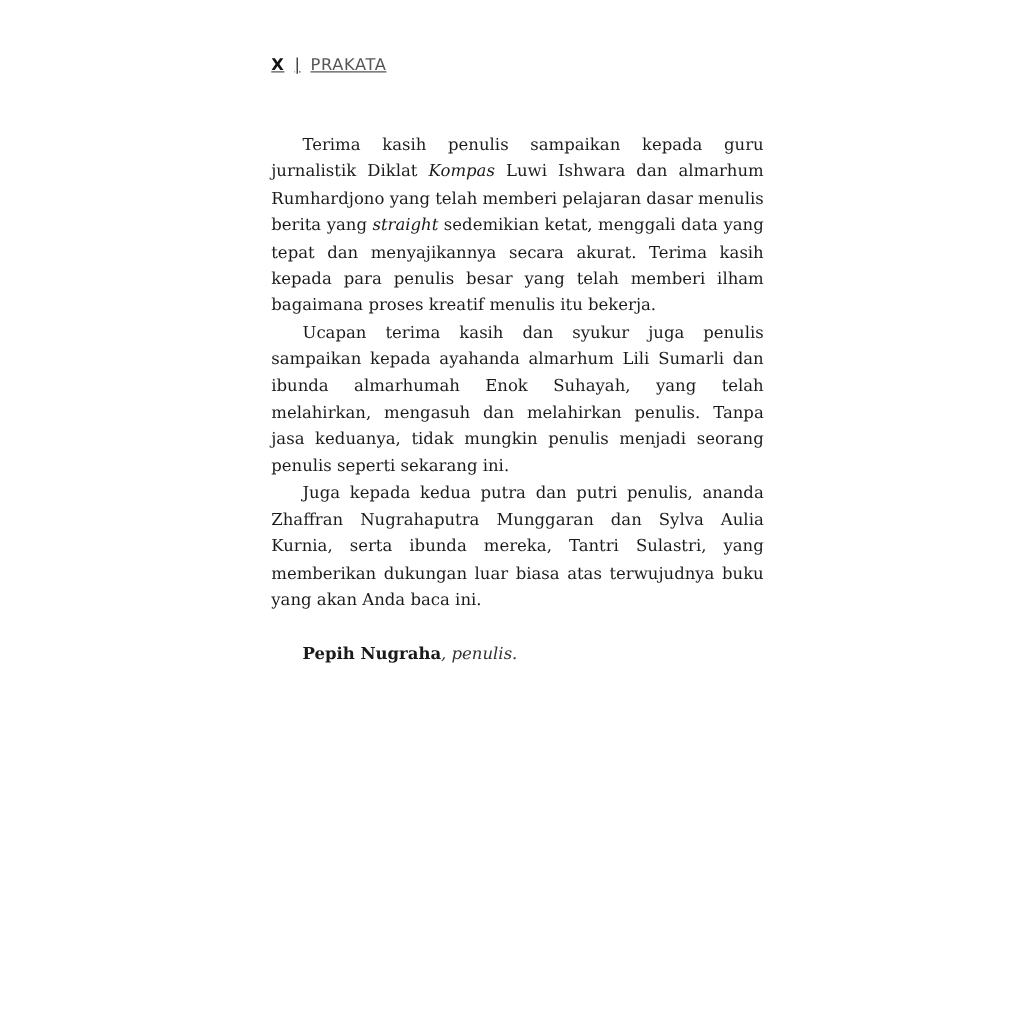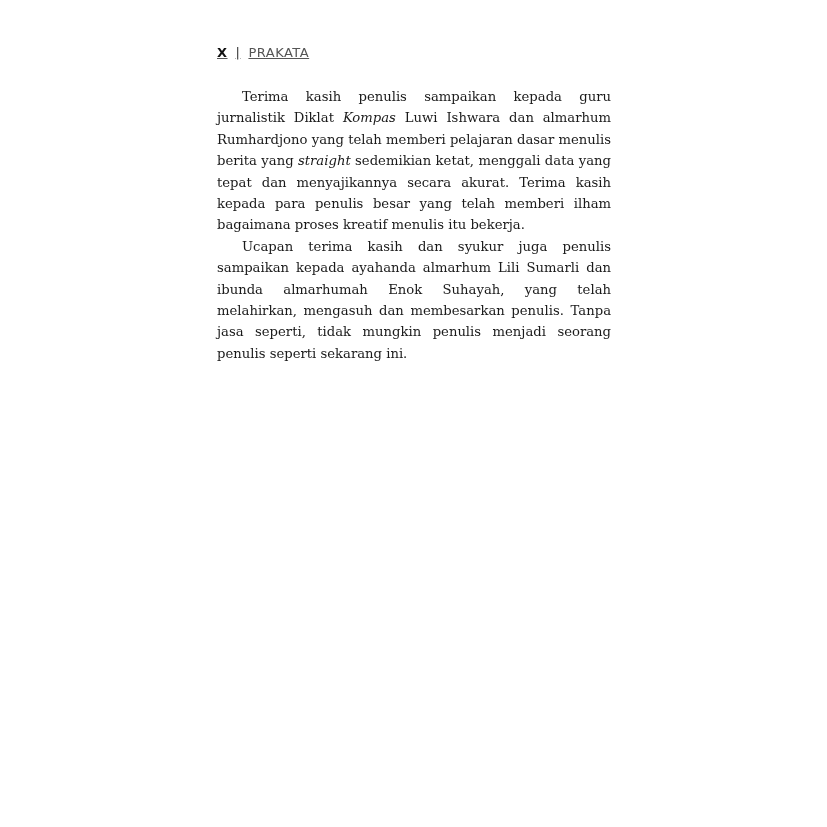--- a/index.html
+++ b/index.html
@@ -1,28 +1,30 @@
 <!DOCTYPE html>
 <html><head>
 <meta charset="utf-8">
 <style>
   html, body { margin:0; padding:0; background:#ffffff; }
   body { width:827px; height:827px; position:relative; overflow:hidden; }
   .header { position:absolute; left:217px; top:45px; font-family:"DejaVu Sans", sans-serif; font-size:13px; color:#555; letter-spacing:0.5px;text-decoration:underline; }
   .header .num { font-weight:bold; color:#111; }
   .header .sep { margin:0 8px; color:#333; }
-  .body { position:absolute; left:217px; top:86px; width:394px; font-family:"DejaVu Serif", serif; font-size:13.2px; line-height:21.4px; color:#1a1a1a; text-align:justify; }
+  .body { position:absolute; left:217px; top:106px; width:394px; font-family:"DejaVu Serif", serif; font-size:13.2px; line-height:21.4px; color:#1a1a1a; text-align:justify; }
   .body p { margin:0; text-indent:25px; }
   .sign { margin-top:21.4px !important; }
   .sign b { font-weight:bold; }
   .sign i { color:#333; }
 </style>
 </head>
 <body>
 
 <div class="header">
   <span class="num">X</span><span class="sep">|</span><span>PRAKATA</span>
 </div>
 
 <div class="body">
   <p><span>Terima kasih penulis sampaikan kepada guru jurnalistik Diklat </span><i>Kompas</i><span> Luwi Ishwara dan almarhum Rumhardjono yang telah memberi pelajaran dasar menulis berita yang </span><i>straight</i><span> sedemikian ketat, menggali data yang tepat dan menyajikannya secara akurat. Terima kasih kepada para penulis besar yang telah memberi ilham bagaimana proses kreatif menulis itu bekerja.</span></p>
-  <p>Ucapan terima kasih dan syukur juga penulis sampaikan kepada ayahanda almarhum Lili Sumarli dan ibunda almarhumah Enok Suhayah, yang telah melahirkan, mengasuh dan membesarkan penulis. Tanpa jasa seperti, tidak mungkin penulis menjadi seorang penulis seperti sekarang ini.</p>
+  <p>Ucapan terima kasih dan syukur juga penulis sampaikan kepada ayahanda almarhum Lili Sumarli dan ibunda almarhumah Enok Suhayah, yang telah melahirkan, mengasuh dan melahirkan penulis. Tanpa jasa keduanya, tidak mungkin penulis menjadi seorang penulis seperti sekarang ini.</p>
+  <p>Juga kepada kedua putra dan putri penulis, ananda Zhaffran Nugrahaputra Munggaran dan Sylva Aulia Kurnia, serta ibunda mereka, Tantri Sulastri, yang memberikan dukungan luar biasa atas terwujudnya buku yang akan Anda baca ini.</p>
+  <p class="sign"><b>Pepih Nugraha</b><i>, penulis.</i></p>
 </div>
 
 </body></html>

